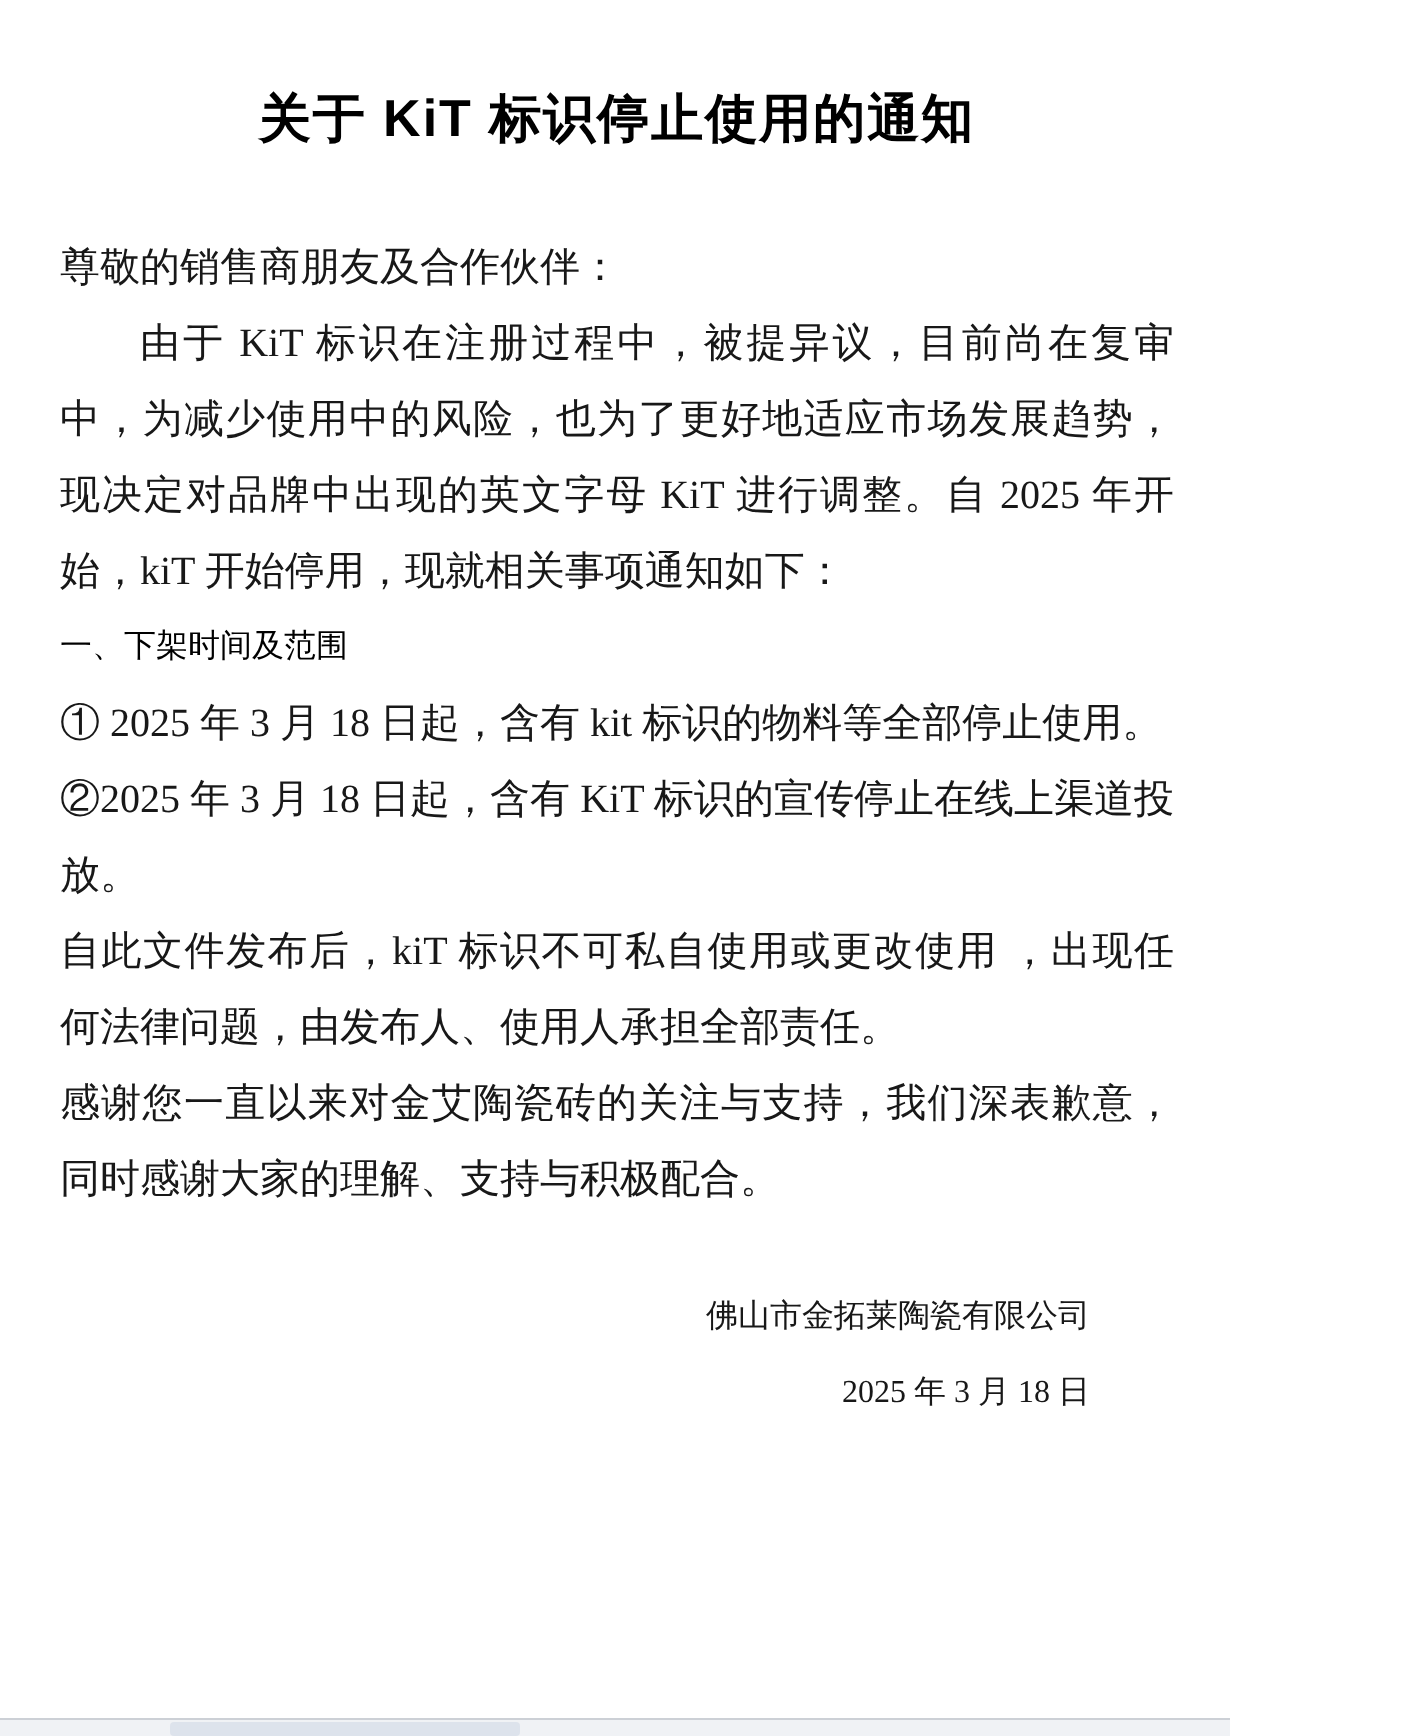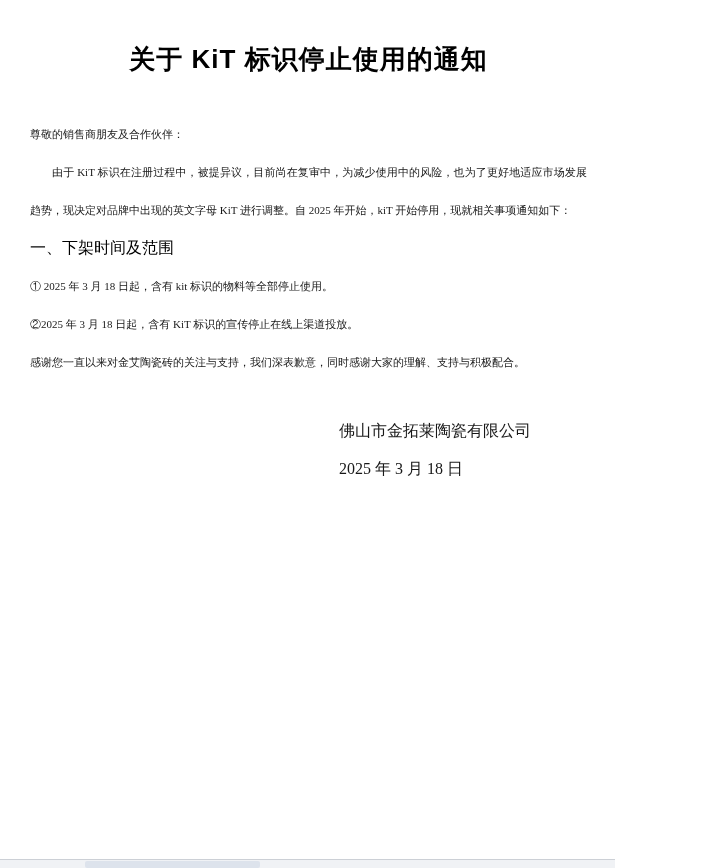--- a/index.html
+++ b/index.html
@@ -20,37 +20,37 @@
     margin-top: 42px;
     text-align: center;
     font-family: "Liberation Sans", "DejaVu Sans", sans-serif;
     font-weight: 700;
     font-size: 26px;
     line-height: 34px;
     color: #000000;
     letter-spacing: 1px;
   }
   .body-text {
-    font-size: 11px;
+    font-size: 20px;
     line-height: 38px;
     text-align: justify;
   }
   .greeting { margin-top: 39px; }
   .indent { text-indent: 2em; }
   .section-heading {
     font-family: "Liberation Sans", "DejaVu Sans", sans-serif;
     font-weight: 400;
     font-size: 16px;
     line-height: 38px;
     color: #000000;
   }
   .signature {
-    margin: 31px 56px 0 auto;
+    margin: 31px 42px 0 auto;
     width: max-content;
-    text-align: left;
+    text-align: right;
     font-size: 16px;
     line-height: 38px;
   }
   .bottom-bar {
     position: absolute;
     left: 0;
     bottom: 0;
     width: 713px;
     height: 9px;
     background: #f0f2f5;
@@ -87,20 +87,21 @@
 
     <p class="body-text indent">由于 KiT 标识在注册过程中，被提异议，目前尚在复审中，为减少使用中的风险，也为了更好地适应市场发展趋势，现决定对品牌中出现的英文字母 KiT 进行调整。自 2025 年开始，kiT 开始停用，现就相关事项通知如下：</p>
 
     <p class="section-heading">一、下架时间及范围</p>
 
     <p class="body-text">① 2025 年 3 月 18 日起，含有 kit 标识的物料等全部停止使用。</p>
 
     <p class="body-text">②2025 年 3 月 18 日起，含有 KiT 标识的宣传停止在线上渠道投放。</p>
 
 
+    <p class="body-text">自此文件发布后，kiT 标识不可私自使用或更改使用 ，出现任何法律问题，由发布人、使用人承担全部责任。</p>
 
     <p class="body-text">感谢您一直以来对金艾陶瓷砖的关注与支持，我们深表歉意，同时感谢大家的理解、支持与积极配合。</p>
 
 
 
     <div class="signature">
       <p>佛山市金拓莱陶瓷有限公司</p>
       <p>2025 年 3 月 18 日</p>
     </div>
 

